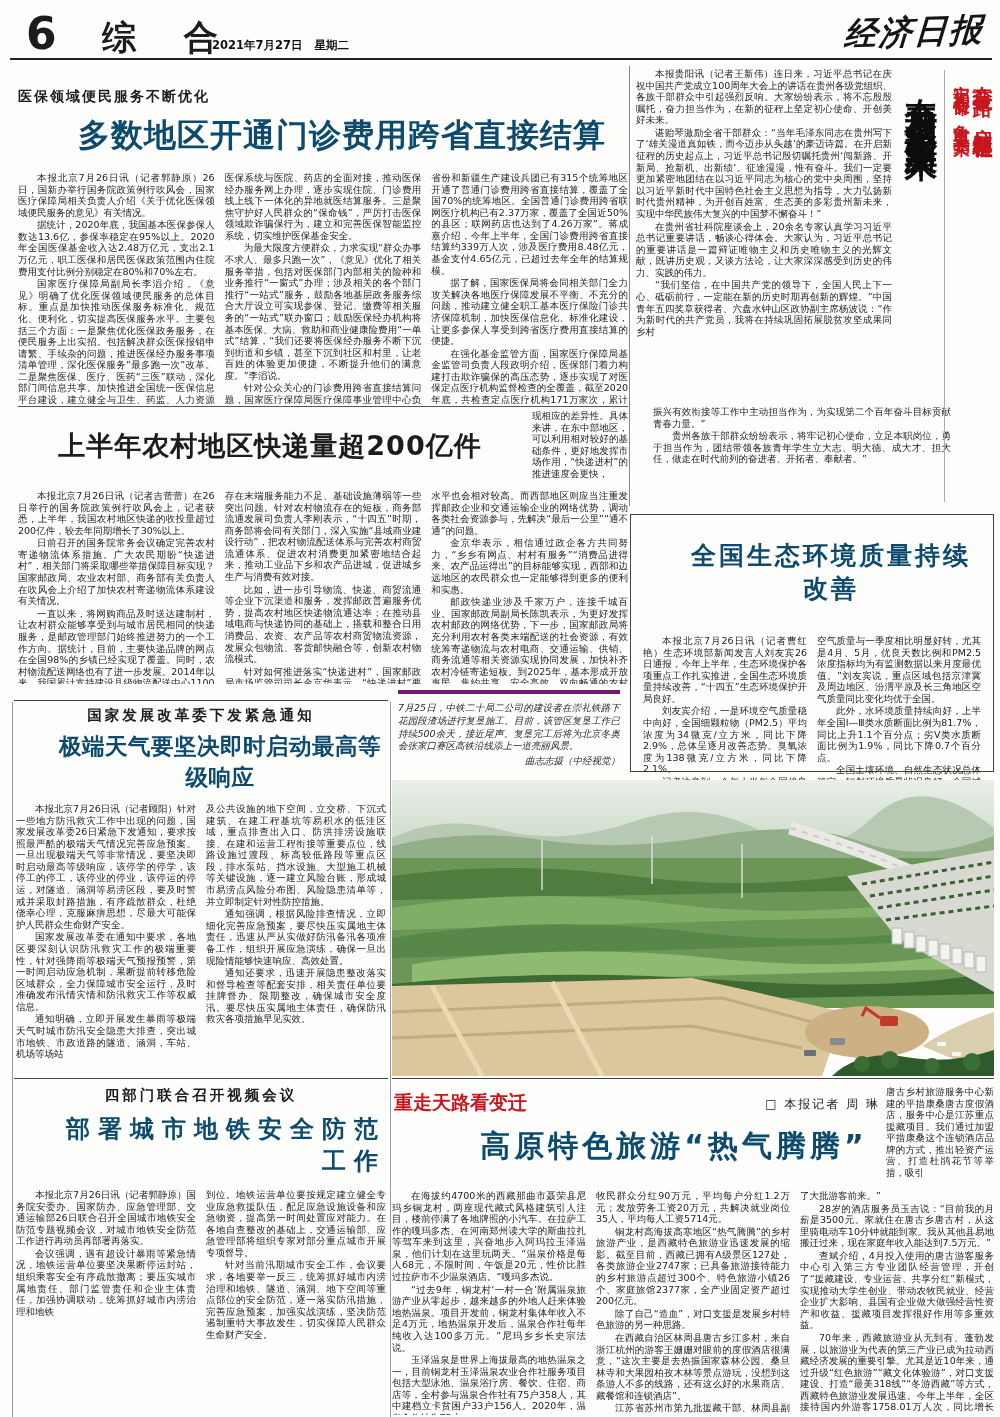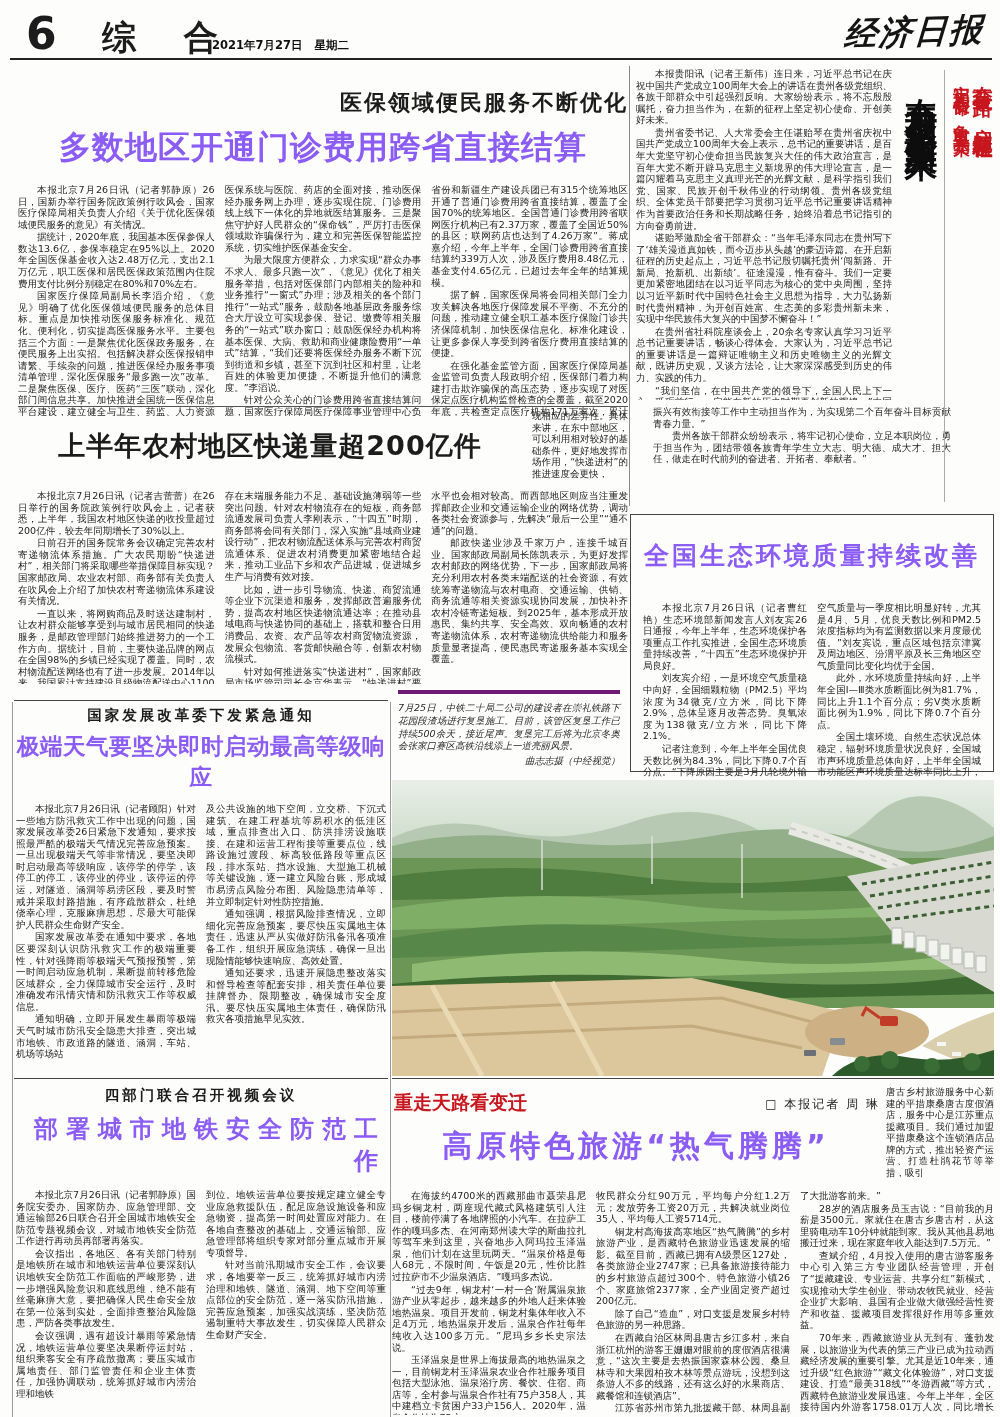--- a/index.html
+++ b/index.html
@@ -20,23 +20,23 @@
   .masthead { font-family:"DejaVu Serif", serif; font-style:italic; font-weight:bold;
               font-size:33px; letter-spacing:2px; transform:rotate(-2deg) skewX(-5deg); color:#151515; }
 
   
   .body-text { font-size:9.5px; line-height:1.22; text-align:justify; color:#222; overflow:hidden; }
   .body-text p { margin:0 0 1px 0; text-indent:2em; }
   .body-text p.cont { text-indent:0; }
   .cols { display:flex; gap:10px; }
   .col { flex:1; overflow:hidden; }
 
-  .kicker { text-align:right; font-weight:bold; font-size:22px; letter-spacing:2px; }
+  .kicker { text-align:left; font-weight:bold; font-size:14px; letter-spacing:2px; }
   .kicker-sm { text-align:center; font-weight:bold; font-size:14.5px; letter-spacing:3px; }
-  .headline { text-align:center; font-weight:bold; color:#8b5cf6; }
+  .headline { text-align:center; font-weight:bold; color:#0c4a6e;margin-left:38px; }
 
   .med-headline { font-size:32px; letter-spacing:1px; }
   .exp-headline { font-size:27px; letter-spacing:1px; text-align:center; font-weight:bold; }
   .eco-headline { font-size:25px; letter-spacing:3px; }
   .wx-headline  { font-size:22.5px; letter-spacing:0.5px; }
   .metro-headline { font-size:24px; letter-spacing:8px; }
   .tour-headline { font-size:30px; letter-spacing:4px; }
 
   .vert { writing-mode:vertical-rl; text-orientation:upright; }
   .gz-vhead { font-size:33px; font-weight:bold; letter-spacing:5px; color:#0d0d0d; }
@@ -105,31 +105,31 @@
           <p>日前召开的国务院常务会议确定完善农村寄递物流体系措施。广大农民期盼“快递进村”，相关部门将采取哪些举措保障目标实现？国家邮政局、农业农村部、商务部有关负责人在吹风会上介绍了加快农村寄递物流体系建设有关情况。</p>
           <p>一直以来，将网购商品及时送达建制村，让农村群众能够享受到与城市居民相同的快递服务，是邮政管理部门始终推进努力的一个工作方向。据统计，目前，主要快递品牌的网点在全国98%的乡镇已经实现了覆盖。同时，农村物流配送网络也有了进一步发展。2014年以来，我国累计支持建设县级物流配送中心1100多个，乡村电商快递服务站点14.6万个。</p>
         </div>
       <div class="col body-text">
           <p class="cont">存在末端服务能力不足、基础设施薄弱等一些突出问题。针对农村物流存在的短板，商务部流通发展司负责人李刚表示，“十四五”时期，商务部将会同有关部门，深入实施“县域商业建设行动”，把农村物流配送体系与完善农村商贸流通体系、促进农村消费更加紧密地结合起来，推动工业品下乡和农产品进城，促进城乡生产与消费有效对接。</p>
           <p>比如，进一步引导物流、快递、商贸流通等企业下沉渠道和服务，发挥邮政普遍服务优势，提高农村地区快递物流通达率；在推动县域电商与快递协同的基础上，搭载和整合日用消费品、农资、农产品等农村商贸物流资源，发展众包物流、客货邮快融合等，创新农村物流模式。</p>
           <p>针对如何推进落实“快递进村”，国家邮政局市场监管司司长金京华表示，“快递进村”要坚持因地制宜，实行分类推进。东部、中部、西部地区在推进方式上应该体现差异，实施的阶段也会体</p>
         </div>
       <div class="col body-text">
           <p class="cont">水平也会相对较高。而西部地区则应当注重发挥邮政企业和交通运输企业的网络优势，调动各类社会资源参与，先解决“最后一公里”“通不通”的问题。</p>
+          <p>金京华表示，相信通过政企各方共同努力，“乡乡有网点、村村有服务”“消费品进得来、农产品运得出”的目标能够实现，西部和边远地区的农民群众也一定能够得到更多的便利和实惠。</p>
           <p>邮政快递业涉及千家万户，连接千城百业。国家邮政局副局长陈凯表示，为更好发挥农村邮政的网络优势，下一步，国家邮政局将充分利用农村各类末端配送的社会资源，有效统筹寄递物流与农村电商、交通运输、供销、商务流通等相关资源实现协同发展，加快补齐农村冷链寄递短板。到2025年，基本形成开放惠民、集约共享、安全高效、双向畅通的农村寄递物流体系，农村寄递物流供给能力和服务质量显著提高，便民惠民寄递服务基本实现全覆盖。</p>
         </div>
     </div>
   </div>
 
   <div class="rule-v" style="left:629px; top:66px; height:440px;"></div>
 
   <div class="abs" style="left:636px; top:66px; width:358px; height:442px;">
     <div class="body-text" style="position:absolute; left:0; top:2px; width:256px; height:332px;">
         <p>本报贵阳讯（记者王新伟）连日来，习近平总书记在庆祝中国共产党成立100周年大会上的讲话在贵州各级党组织、各族干部群众中引起强烈反响。大家纷纷表示，将不忘殷殷嘱托，奋力担当作为，在新的征程上坚定初心使命、开创美好未来。</p>
-        <p>贵州省委书记、人大常委会主任谌贻琴在贵州省庆祝中国共产党成立100周年大会上表示，总书记的重要讲话，是百年大党坚守初心使命担当民族复兴大任的伟大政治宣言，是百年大党不断开辟马克思主义新境界的伟大理论宣言，是一篇闪耀着马克思主义真理光芒的光辉文献，是科学指引我们党、国家、民族开创千秋伟业的行动纲领。贵州各级党组织、全体党员干部要把学习贯彻习近平总书记重要讲话精神作为首要政治任务和长期战略任务，始终沿着总书记指引的方向奋勇前进。</p>
         <p>谌贻琴激励全省干部群众：“当年毛泽东同志在贵州写下了‘雄关漫道真如铁，而今迈步从头越’的豪迈诗篇。在开启新征程的历史起点上，习近平总书记殷切嘱托贵州‘闯新路、开新局、抢新机、出新绩’。征途漫漫，惟有奋斗。我们一定要更加紧密地团结在以习近平同志为核心的党中央周围，坚持以习近平新时代中国特色社会主义思想为指导，大力弘扬新时代贵州精神，为开创百姓富、生态美的多彩贵州新未来，实现中华民族伟大复兴的中国梦不懈奋斗！”</p>
         <p>在贵州省社科院座谈会上，20余名专家认真学习习近平总书记重要讲话，畅谈心得体会。大家认为，习近平总书记的重要讲话是一篇辩证唯物主义和历史唯物主义的光辉文献，既讲历史观，又谈方法论，让大家深深感受到历史的伟力、实践的伟力。</p>
         <p>“我们坚信，在中国共产党的领导下，全国人民上下一心、砥砺前行，一定能在新的历史时期再创新的辉煌。”中国青年五四奖章获得者、六盘水钟山区政协副主席杨波说：“作为新时代的共产党员，我将在持续巩固拓展脱贫攻坚成果同乡村</p>
       </div>
     <div class="body-text" style="position:absolute; left:17px; top:340px; width:298px; height:98px;">
         <p class="cont">振兴有效衔接等工作中主动担当作为，为实现第二个百年奋斗目标贡献青春力量。”</p>
         <p>贵州各族干部群众纷纷表示，将牢记初心使命，立足本职岗位，勇于担当作为，团结带领各族青年学生立大志、明大德、成大才、担大任，做走在时代前列的奋进者、开拓者、奉献者。”</p>
       </div>
     <div class="vert gz-vhead" style="position:absolute; left:262px; top:6px; height:428px;">奋力开创多彩贵州新未来</div>
     <div class="rule-v" style="position:absolute; left:308px; top:4px; height:432px; background:#aaa;"></div>
@@ -174,21 +174,20 @@
     </div>
   </div>
 
   <div class="rule-h" style="left:14px; top:1078px; width:374px; background:#444;"></div>
   <div class="abs" style="left:16px; top:1086px; width:370px; height:330px;">
     <div class="kicker-sm">四部门联合召开视频会议</div>
     <div class="headline metro-headline" style="margin-top:8px;text-align:right;">部署城市地铁安全防范工作</div>
     <div class="cols" style="margin-top:12px; height:250px;">
       <div class="col body-text">
           <p>本报北京7月26日讯（记者郭静原）国务院安委办、国家防办、应急管理部、交通运输部26日联合召开全国城市地铁安全防范专题视频会议，对城市地铁安全防范工作进行再动员再部署再落实。</p>
-          <p>会议指出，各地区、各有关部门特别是地铁所在城市和地铁运营单位要深刻认识地铁安全防范工作面临的严峻形势，进一步增强风险意识和底线思维，绝不能有丝毫麻痹大意，要把确保人民生命安全放在第一位落到实处，全面排查整治风险隐患，严防各类事故发生。</p>
           <p>会议强调，遇有超设计暴雨等紧急情况，地铁运营单位要坚决果断停运封站，组织乘客安全有序疏散撤离；要压实城市属地责任、部门监管责任和企业主体责任，加强协调联动，统筹抓好城市内涝治理和地铁</p>
         </div>
       <div class="col body-text">
           <p class="cont">到位。地铁运营单位要按规定建立健全专业应急救援队伍，配足应急设施设备和应急物资，提高第一时间处置应对能力。在各地自查整改的基础上，交通运输部、应急管理部将组织专家对部分重点城市开展专项督导。</p>
           <p>针对当前汛期城市安全工作，会议要求，各地要举一反三，统筹抓好城市内涝治理和地铁、隧道、涵洞、地下空间等重点部位的安全防范，逐一落实防汛措施，完善应急预案，加强实战演练，坚决防范遏制重特大事故发生，切实保障人民群众生命财产安全。</p>
         </div>
     </div>
   </div>
 
   <div class="abs" style="left:398px; top:690px; width:222px; height:86px; border-top:4px solid #701a75; padding-top:8px;">

